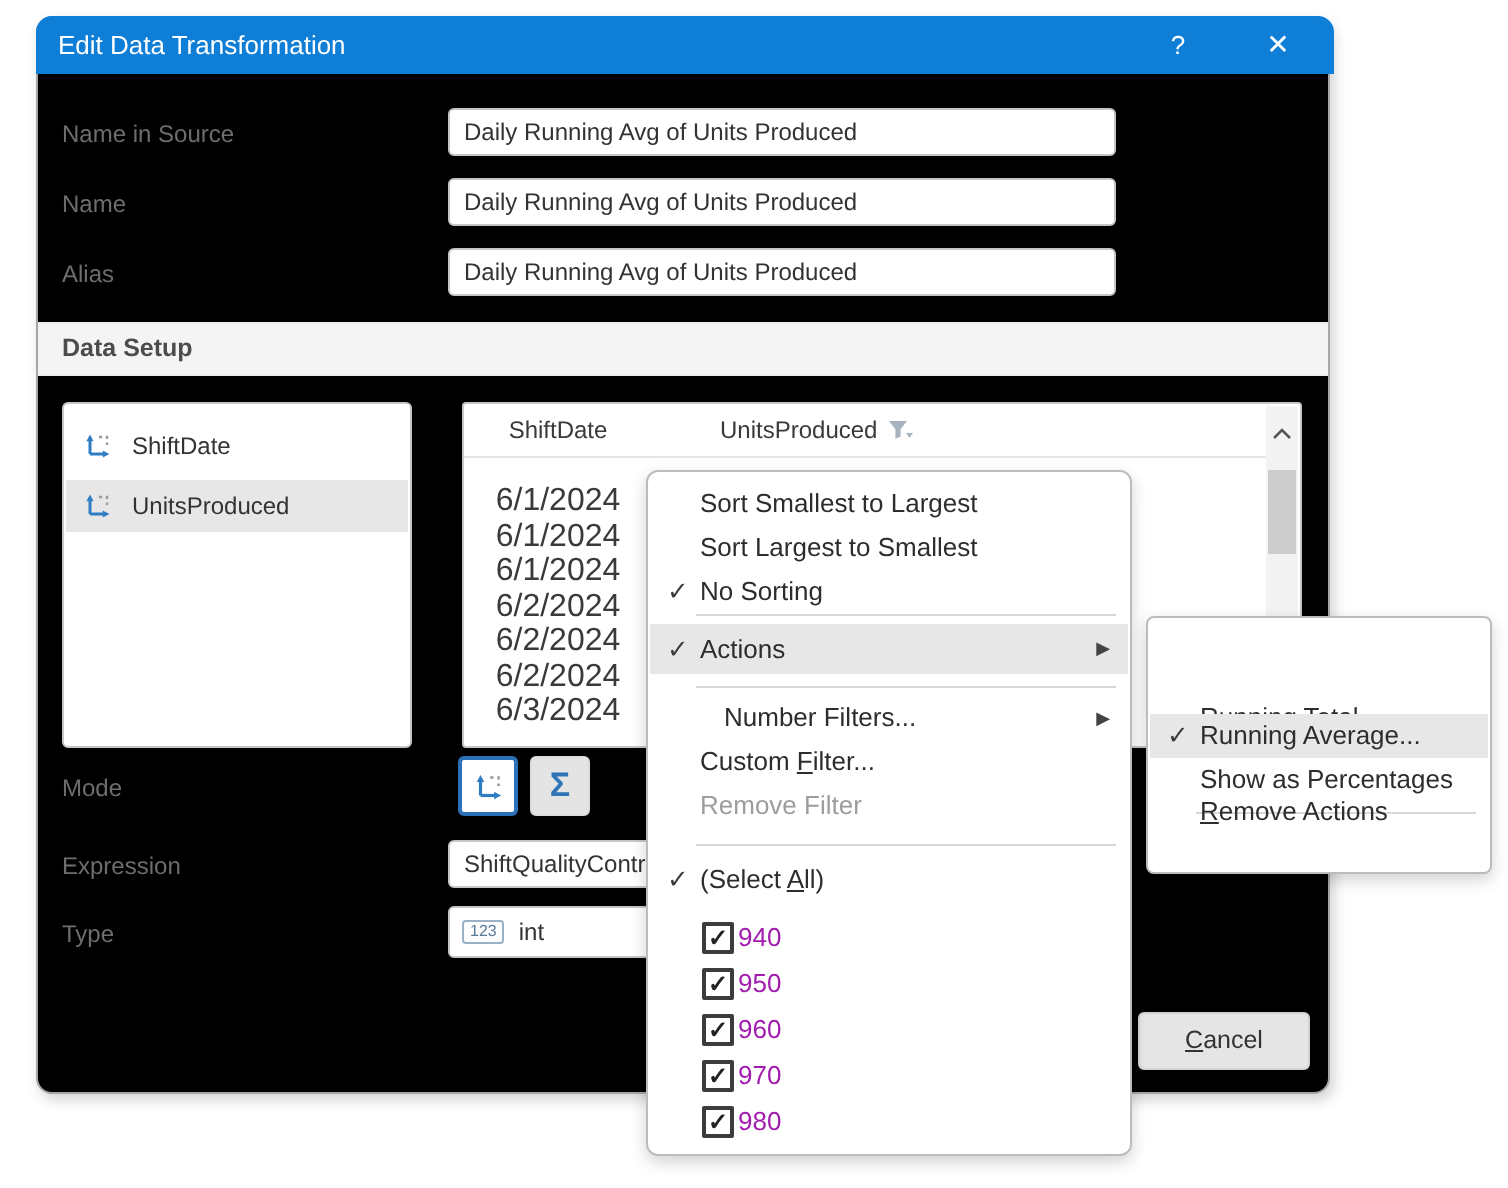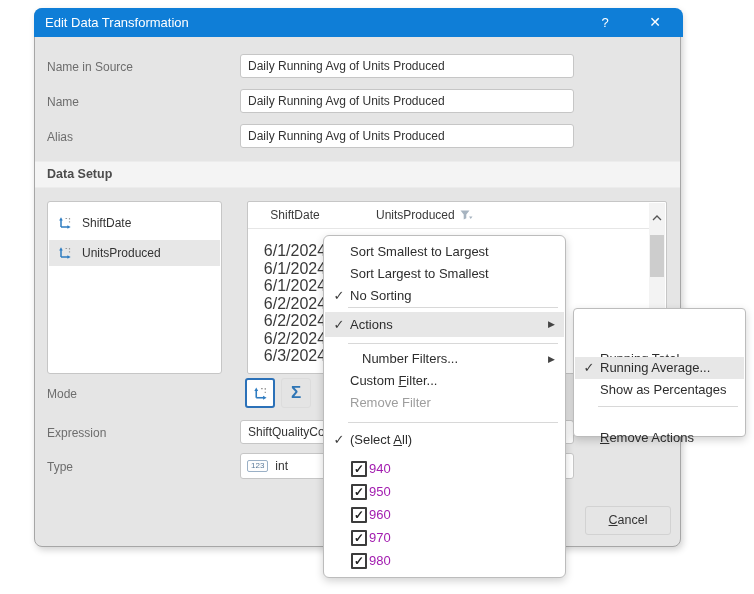--- a/index.html
+++ b/index.html
@@ -1,20 +1,20 @@
 <!DOCTYPE html>
 <html><head>
 <meta charset="utf-8">
 <style>
   * { box-sizing: border-box; }
   body { margin:0; background:#fff; font-family:"Liberation Sans", sans-serif; }
   .canvas { position:relative; width:754px; height:594px; background:#fff; overflow:hidden; }
 
   
-  .dialog { position:absolute; left:34px; top:8px; width:647px; height:539px; background:#e5e5e5;
+  .dialog { position:absolute; left:18px; top:8px; width:647px; height:539px; background:#000000;
             border:1px solid #a6a6a6; border-radius:8px; box-shadow:2px 3px 7px rgba(0,0,0,.18); }
   .titlebar { position:absolute; left:-1px; top:-1px; width:649px; height:29px; background:#0f7ed7;
               border-radius:8px 8px 0 0; color:#fff; }
   .titlebar .title { position:absolute; left:11px; top:7px; font-size:13px; }
   .tb-btn { position:absolute; top:5px; width:22px; height:19px; text-align:center; font-size:13px;
             color:#fff; line-height:19px; cursor:default; }
   .tb-help { left:560px; }
   .tb-close { left:610px; font-size:14px; }
 
   
@@ -259,18 +259,18 @@
       <span>Running Total...</span>
     </div>
     <div class="mi hl" style="top:48px;">
       <span class="chk">✓</span>
       <span>Running Average...</span>
     </div>
     <div class="mi" style="top:70px;">
       <span>Show as Percentages</span>
     </div>
     <div class="msep" style="top:97px;"></div>
-    <div class="mi" style="top:118px;">
+    <div class="mi" style="top:86px;">
       <span class="u">R</span><span>emove Actions</span>
     </div>
   </div>
 
 </div>
 
 </body></html>

